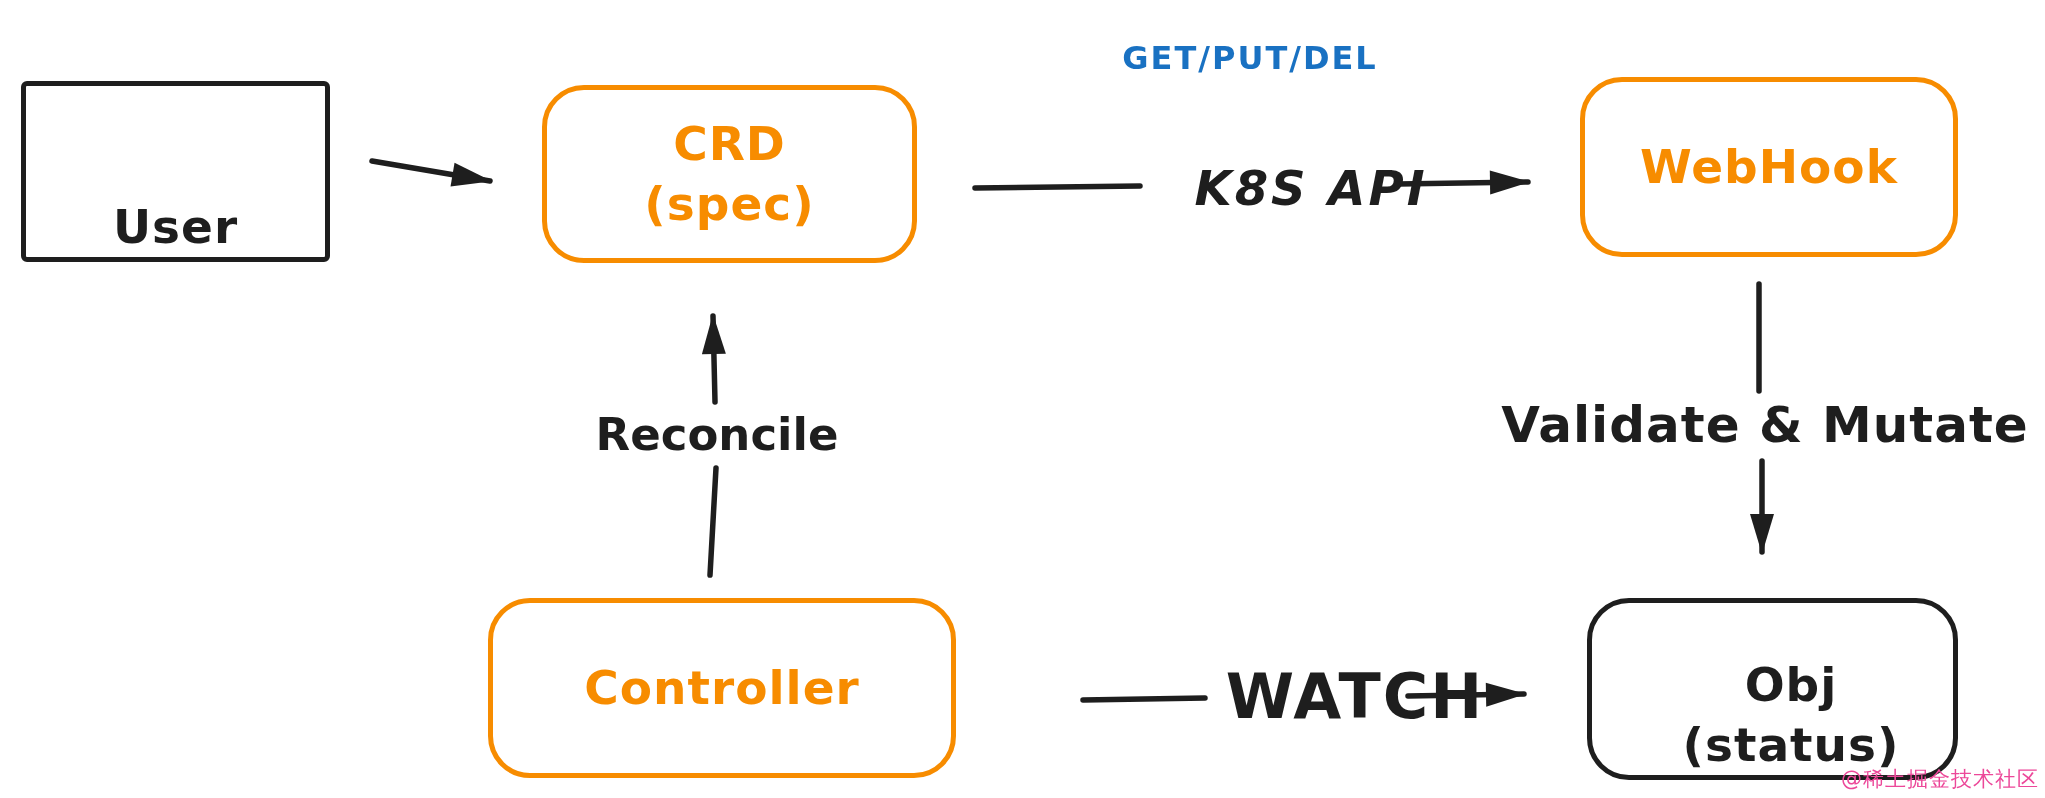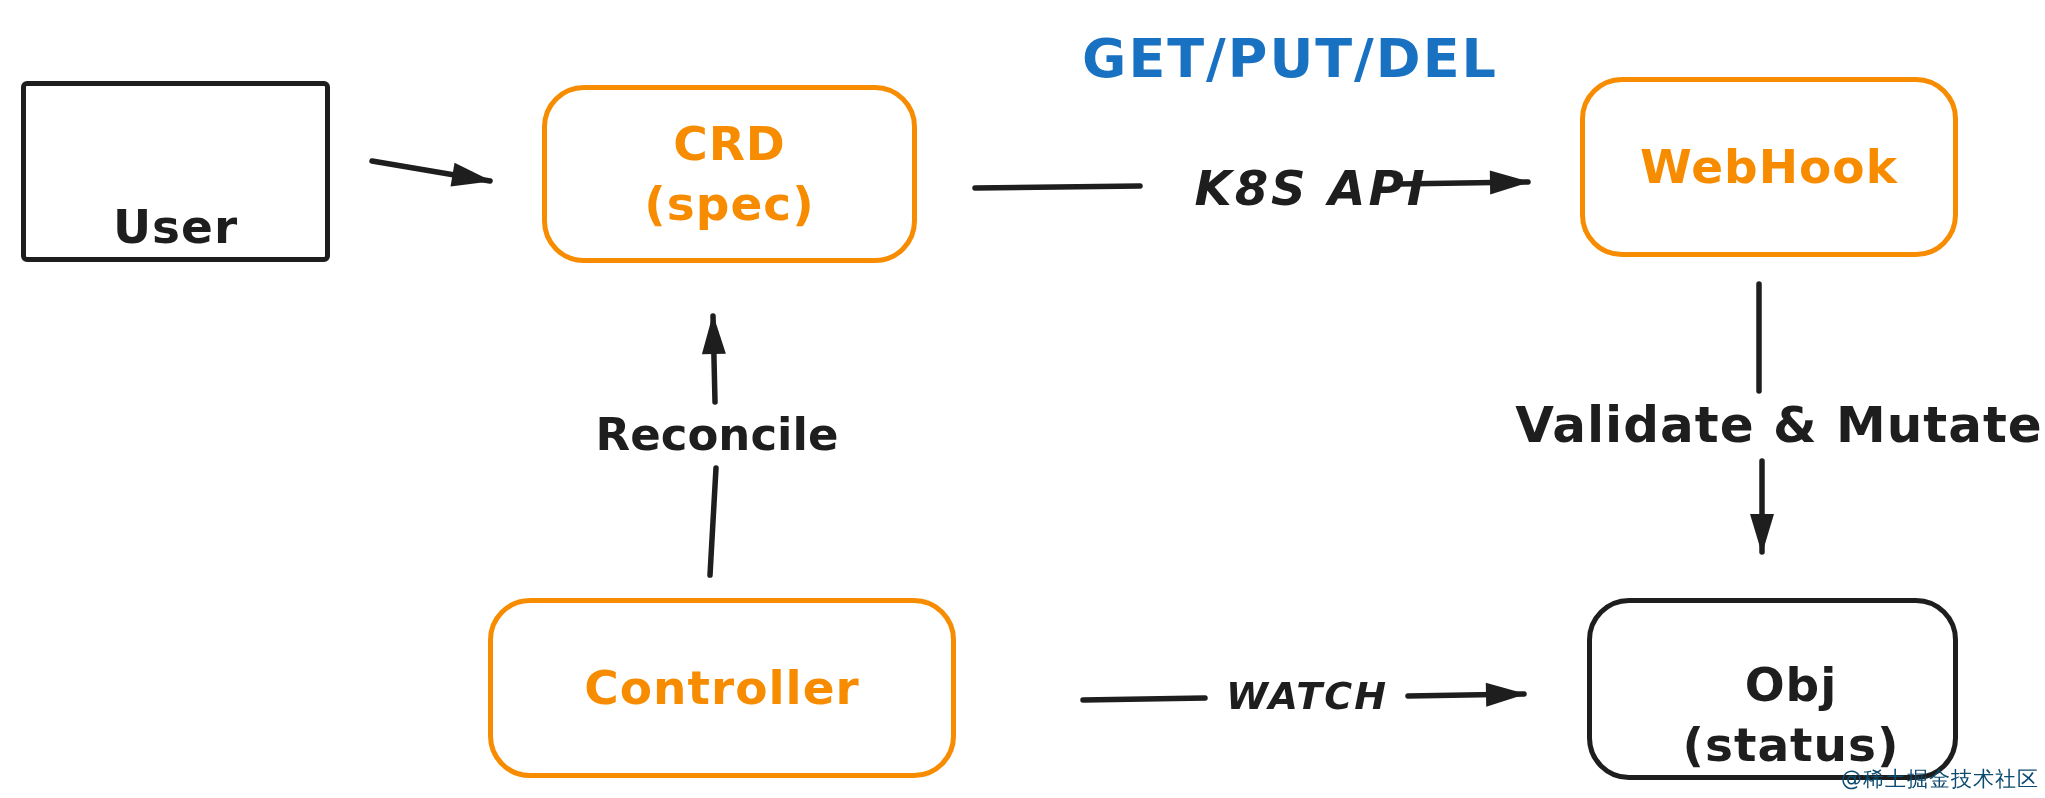--- a/index.html
+++ b/index.html
@@ -24,29 +24,29 @@
   .node.orange{border:5px solid #f78c00;}
   .node-label{font-size:47px;font-weight:700;color:#1e1e1e;letter-spacing:1px;}
   .node.orange .node-label{color:#f78c00;}
   .edge-label{
     position:absolute;
     font-weight:700;color:#1e1e1e;
     white-space:nowrap;text-align:center;
     transform:translate(-50%,-50%);
     background:transparent;
   }
-  .lbl-restverbs{font-size:54px;color:#1971c2;letter-spacing:2px;margin-left:40px;}
+  .lbl-restverbs{font-size:32px;color:#1971c2;letter-spacing:2px;}
   .lbl-k8sapi{font-size:48px;letter-spacing:3px;font-style:italic;margin-left:44px;}
   .lbl-reconcile{font-size:45px;}
   .lbl-validate{font-size:50px;letter-spacing:1px;}
-  .lbl-watch{font-size:38px;letter-spacing:2px;font-style:italic;}
+  .lbl-watch{font-size:62px;letter-spacing:2px;margin-left:48px;}
   .watermark{
     position:absolute;
     right:6px;bottom:5px;
-    font-size:21px;color:#0c4a6e;
+    font-size:21px;color:#ec4899;
     letter-spacing:1px;
     white-space:nowrap;
   }
 </style>
 </head>
 <body>
 
 <div class="canvas">
 
   <svg class="edges" viewBox="0 0 2045 798">
@@ -92,19 +92,19 @@
     <div class="node-label">Obj</div>
     <div class="node-label">(status)</div>
   </div>
 
   <div class="edge-label lbl-restverbs" style="left:1250px;top:58px;">GET/PUT/DEL</div>
 
   <div class="edge-label lbl-k8sapi" style="left:1267px;top:188px;">K8S API</div>
 
   <div class="edge-label lbl-reconcile" style="left:717px;top:434px;">Reconcile</div>
 
-  <div class="edge-label lbl-validate" style="left:1765px;top:425px;margin-left:14px;">Validate &amp; Mutate</div>
+  <div class="edge-label lbl-validate" style="left:1765px;top:425px;">Validate &amp; Mutate</div>
 
   <div class="edge-label lbl-watch" style="left:1307px;top:696px;">WATCH</div>
 
   <div class="watermark">@稀土掘金技术社区</div>
 
 </div>
 
 </body></html>

